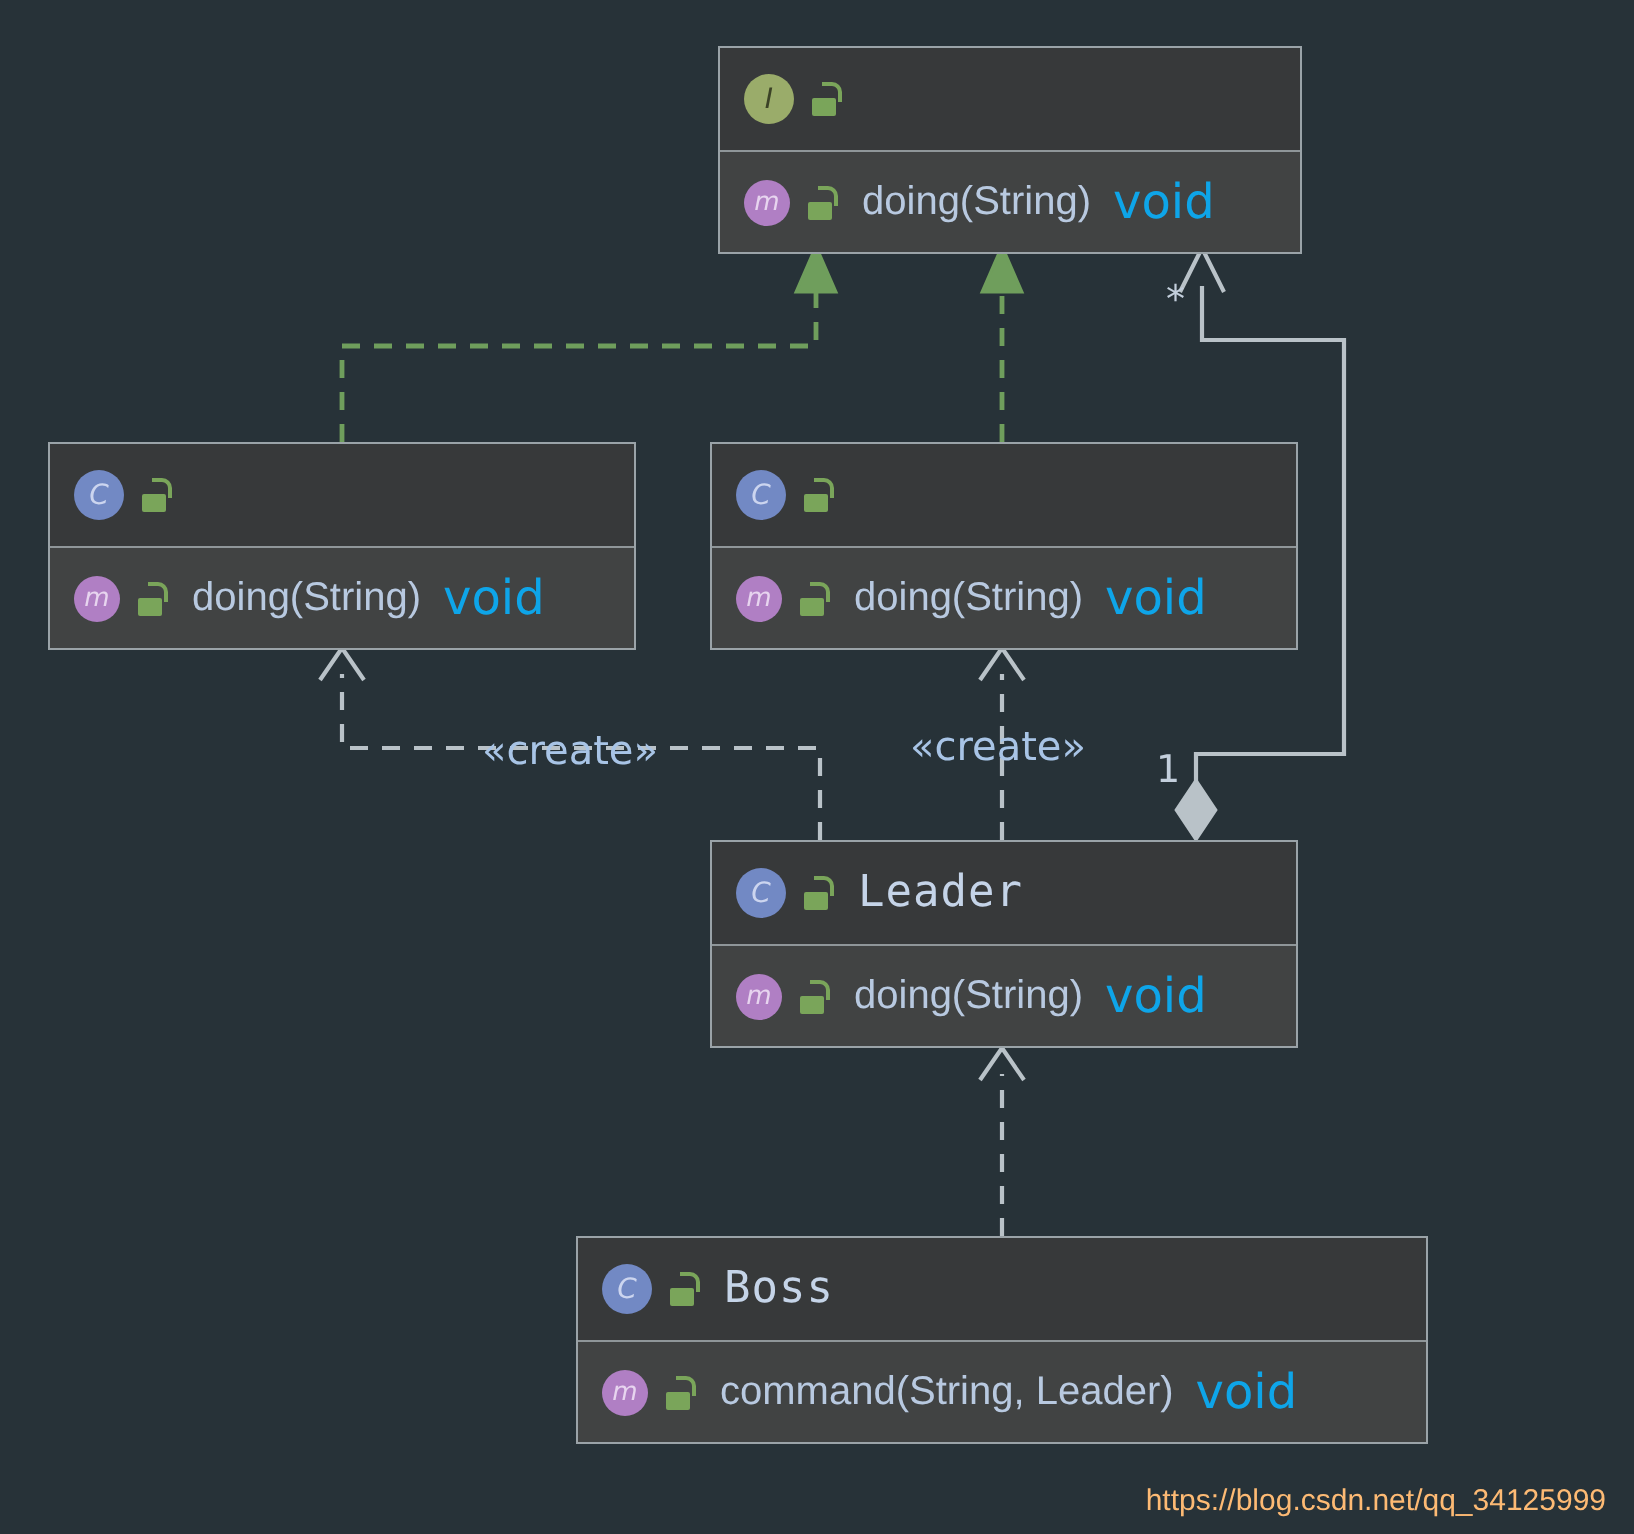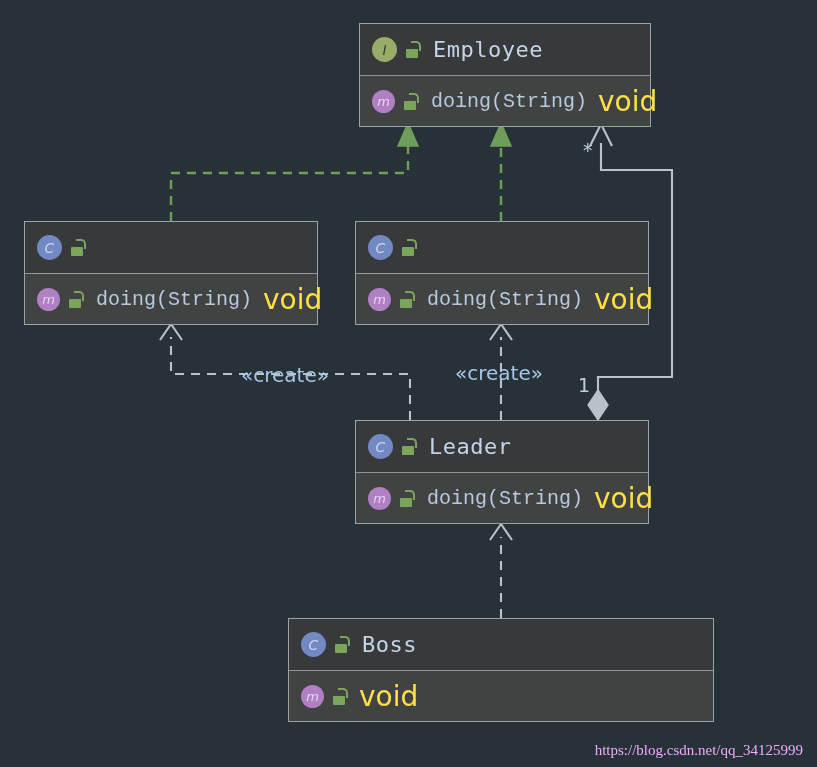--- a/index.html
+++ b/index.html
@@ -107,30 +107,30 @@
   .cls-name {
     margin-left: 12px;
     font-family: "DejaVu Sans Mono", monospace;
     font-size: 22px;
     color: #c5d4e8;
     letter-spacing: 0.5px;
     white-space: nowrap;
   }
   .mem-name {
     margin-left: 12px;
-    font-family: Liberation Mono, monospace;
+    font-family: Liberation Sans, sans-serif;
     font-size: 20px;
     color: #b8c9e0;
     white-space: nowrap;
   }
   .mem-type {
     margin-left: 11px;
     font-family: "DejaVu Sans", sans-serif;
-    font-size: 28px;
-    color: #fde047;
+    font-size: 24px;
+    color: #0ea5e9;
     white-space: nowrap;
   }
 
   
   .edge-label {
     position: absolute;
     font-family: "DejaVu Sans", sans-serif;
     font-size: 20px;
     color: #a8c4e6;
     white-space: nowrap;
@@ -141,23 +141,23 @@
     font-family: "DejaVu Sans", sans-serif;
     font-size: 19px;
     color: #c3cfdc;
     white-space: nowrap;
     z-index: 6;
   }
   .watermark {
     position: absolute;
     right: 14px;
     bottom: 8px;
-    font-family: Liberation Serif, serif;
+    font-family: Liberation Sans, sans-serif;
     font-size: 15px;
-    color: #f0abfc;
+    color: #fdba74;
     white-space: nowrap;
     z-index: 6;
   }
 </style>
 </head>
 <body>
 
 <div id="canvas">
 
   <svg id="edges" viewBox="0 0 817 767" width="817" height="767">
@@ -194,21 +194,20 @@
     </g>
   </svg>
 
   <div class="uml-box" style="left:359px; top:23px; width:292px;">
     <div class="uml-row header">
       <span class="ico-circle iface">I</span>
       <span class="lock">
         <span class="shackle"></span>
           <span class="body"></span>
       </span>
-      <span class="cls-name">Employee</span>
     </div>
     <div class="uml-row member">
       <span class="ico-circle meth">m</span>
       <span class="lock">
         <span class="shackle"></span>
           <span class="body"></span>
       </span>
       <span class="mem-name">doing(String)</span>
       <span class="mem-type">void</span>
     </div>
@@ -280,20 +279,21 @@
           <span class="body"></span>
       </span>
       <span class="cls-name">Boss</span>
     </div>
     <div class="uml-row member">
       <span class="ico-circle meth">m</span>
       <span class="lock">
         <span class="shackle"></span>
           <span class="body"></span>
       </span>
+      <span class="mem-name">command(String, Leader)</span>
       <span class="mem-type">void</span>
     </div>
   </div>
 
   <span class="edge-label" style="left:241px; top:363px;">«create»</span>
 
   <span class="edge-label" style="left:455px; top:361px;">«create»</span>
 
   <span class="mult-label" style="left:578px; top:374px;">1</span>
 

